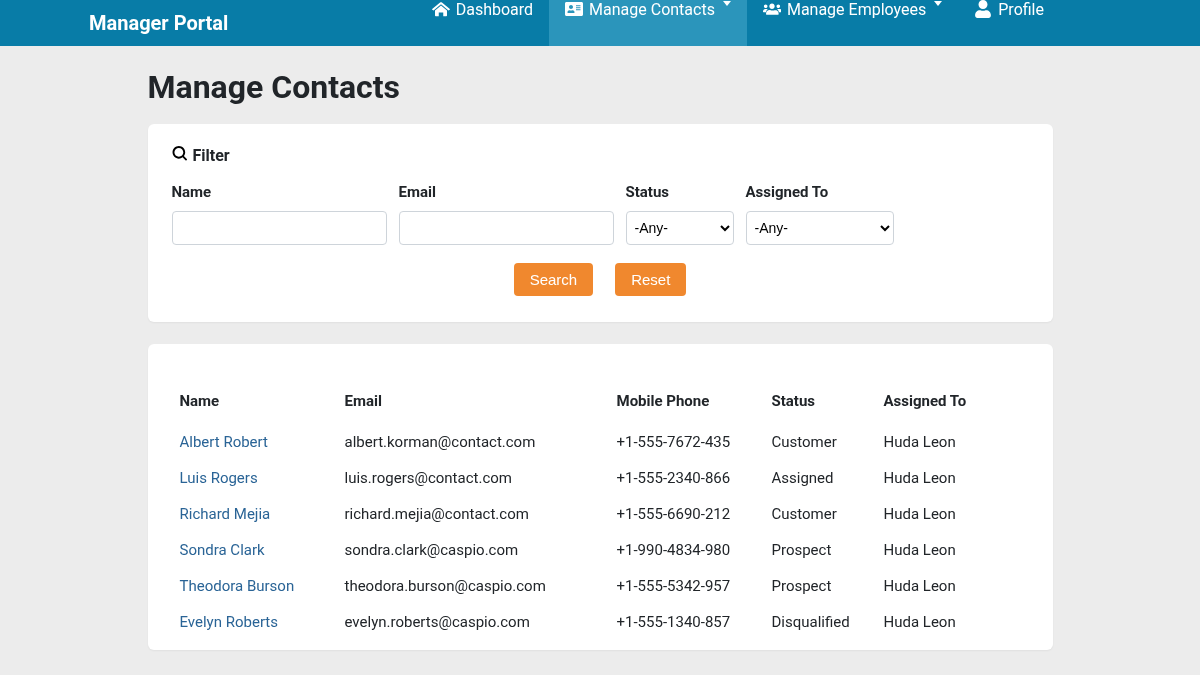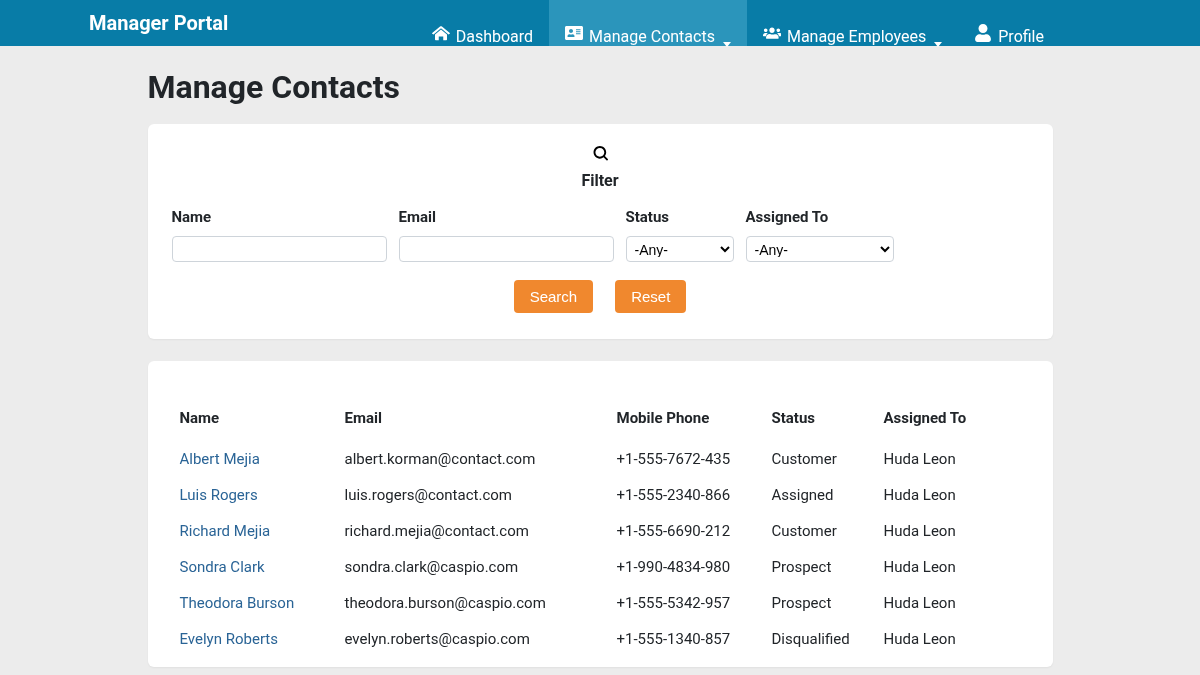--- a/index.html
+++ b/index.html
@@ -22,21 +22,21 @@
     font-weight: 700;
     font-size: 20px;
     color: #fff;
     display: flex;
     align-items: center;
     padding-right: 60px;
   }
   .nav-items { display: flex; margin-left: auto; margin-right: 140px; }
   .nav-item {
     display: flex;
-    align-items: flex-end;
+    align-items: flex-start;
     padding: 0 16px;
     color: #fff;
     font-size: 16px;
     cursor: pointer;
     gap: 6px;
     white-space: nowrap;
   }
   .nav-item.active { background: #2b95bb; }
   .nav-item svg { width: 18px; height: 18px; fill: currentColor; }
   .caret {
@@ -53,34 +53,34 @@
   .page-title { font-size: 32px; font-weight: 700; margin-bottom: 18px; }
   .card {
     background: #fff;
     border-radius: 6px;
     padding: 22px 24px 26px;
     box-shadow: 0 1px 2px rgba(0,0,0,.05);
     margin-bottom: 22px;
   }
   .filter-header {
     display: flex; align-items: center; gap: 6px;
-    font-weight: 700; font-size: 16px; margin-bottom: 18px; flex-direction: column;
+    font-weight: 700; font-size: 16px; margin-bottom: 18px;
   }
   .filter-header svg { width: 15px; height: 15px; }
   .filter-grid {
     display: grid;
     grid-template-columns: 215px 215px 108px 148px;
     gap: 12px;
     margin-bottom: 18px;
   }
   .form-group label {
     display: block; font-weight: 700; font-size: 15px; margin-bottom: 10px;
   }
   .form-control {
-    width: 100%; height: 26px;
+    width: 100%; height: 34px;
     border: 1px solid #ced4da; border-radius: 4px;
     padding: 4px 8px; font-size: 14px; background: #fff;
   }
   select.form-control { padding: 4px 4px; }
   .btn-row { display: flex; justify-content: center; gap: 22px; }
   .btn {
     background: #f0882e; color: #fff; border: none;
     border-radius: 4px; padding: 8px 16px; font-size: 15px;
     cursor: pointer;
   }
@@ -205,21 +205,21 @@
         <tr>
           <th>Name</th>
           <th>Email</th>
           <th>Mobile Phone</th>
           <th>Status</th>
           <th>Assigned To</th>
         </tr>
       </thead>
       <tbody id="contacts-tbody">
           <tr>
-            <td class="link"><a>Albert Mejia</a></td>
+            <td class="link"><a>Albert Robert</a></td>
             <td>albert.korman@contact.com</td>
             <td>+1-555-7672-435</td>
             <td>Customer</td>
             <td>Huda Leon</td>
           </tr>
           <tr>
             <td class="link"><a>Luis Rogers</a></td>
             <td>luis.rogers@contact.com</td>
             <td>+1-555-2340-866</td>
             <td>Assigned</td>

